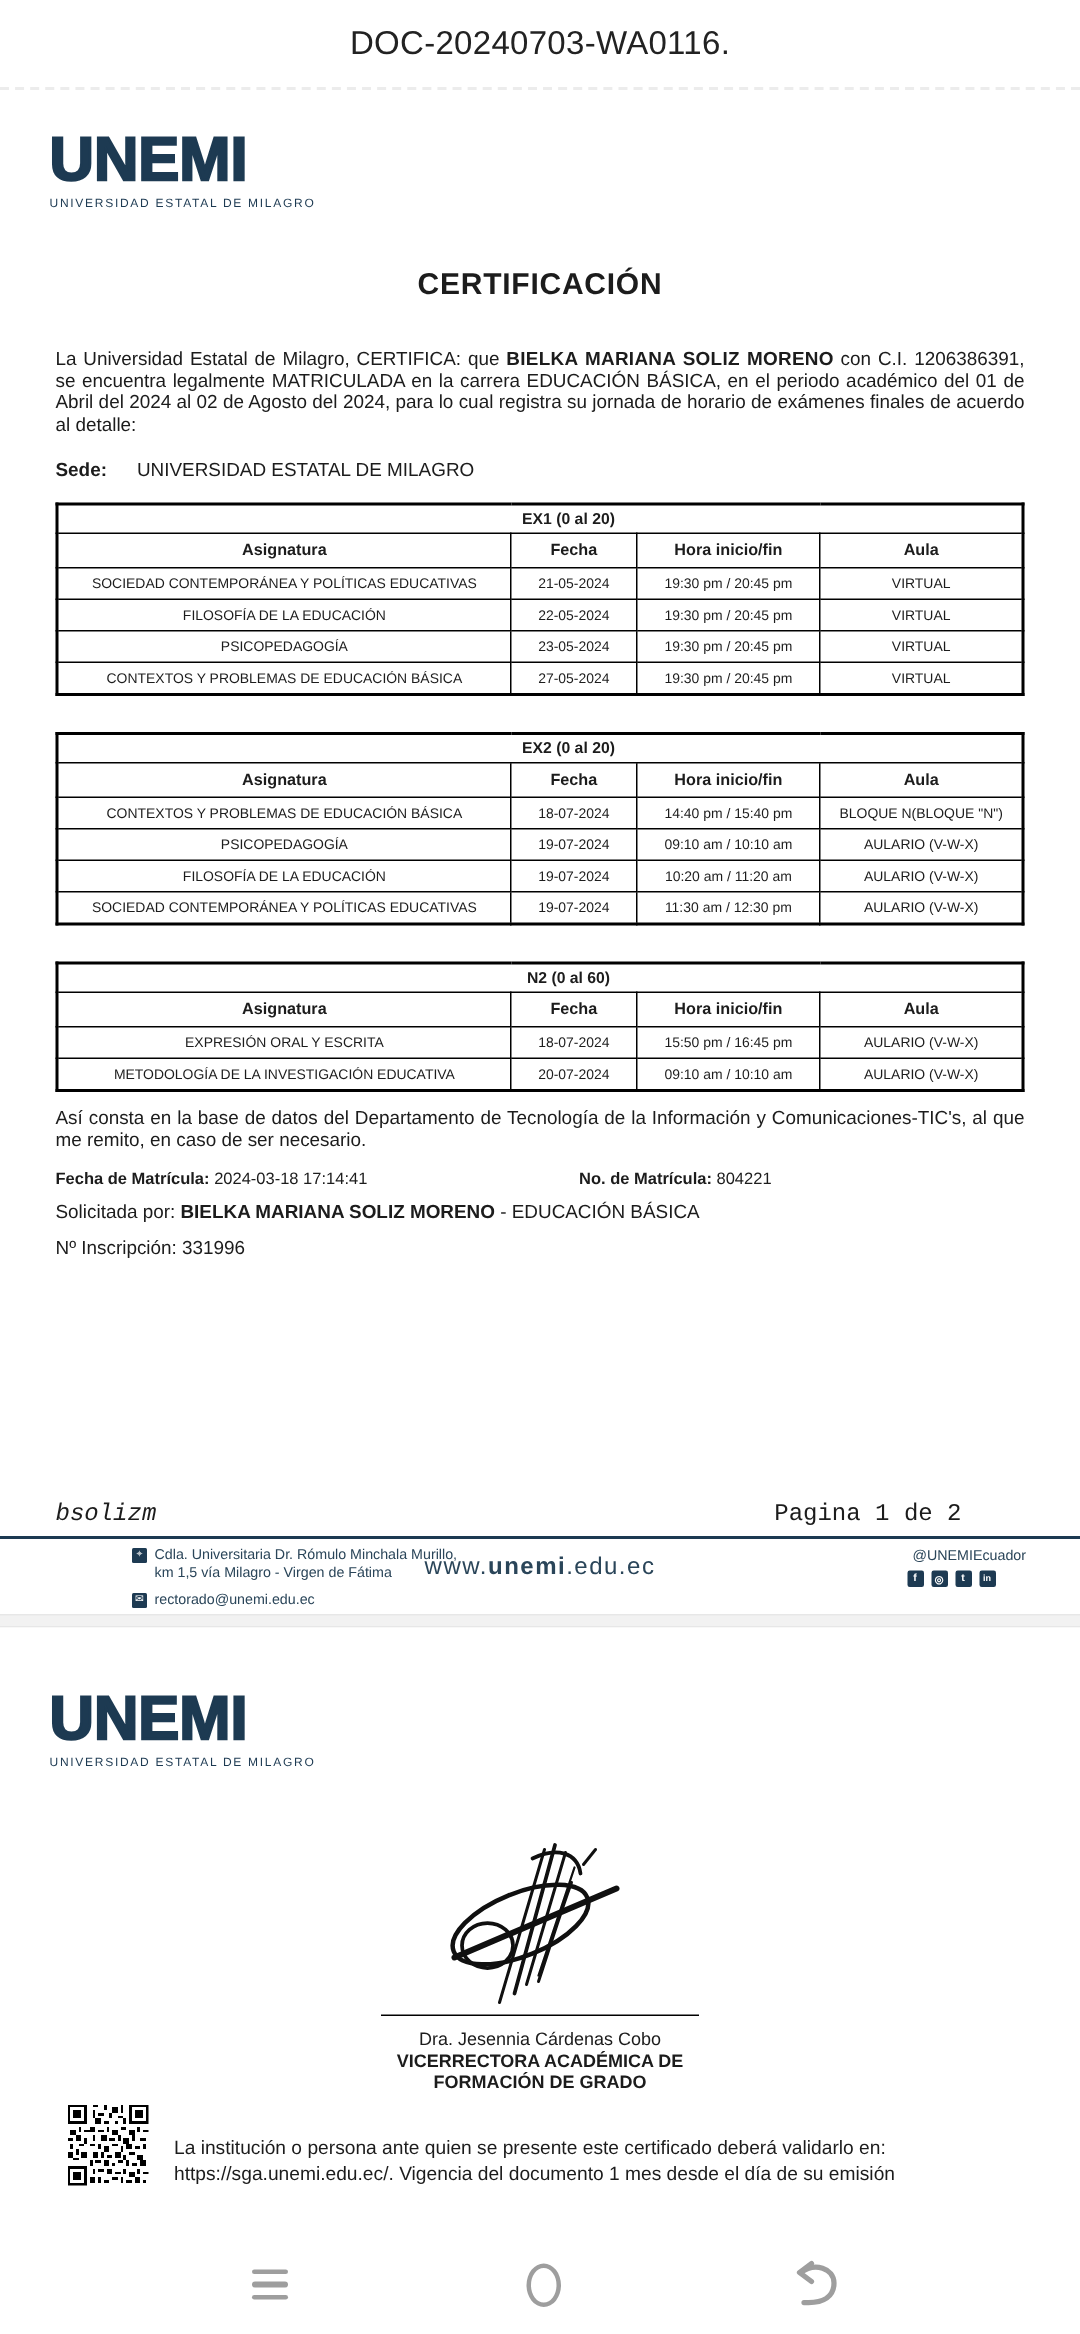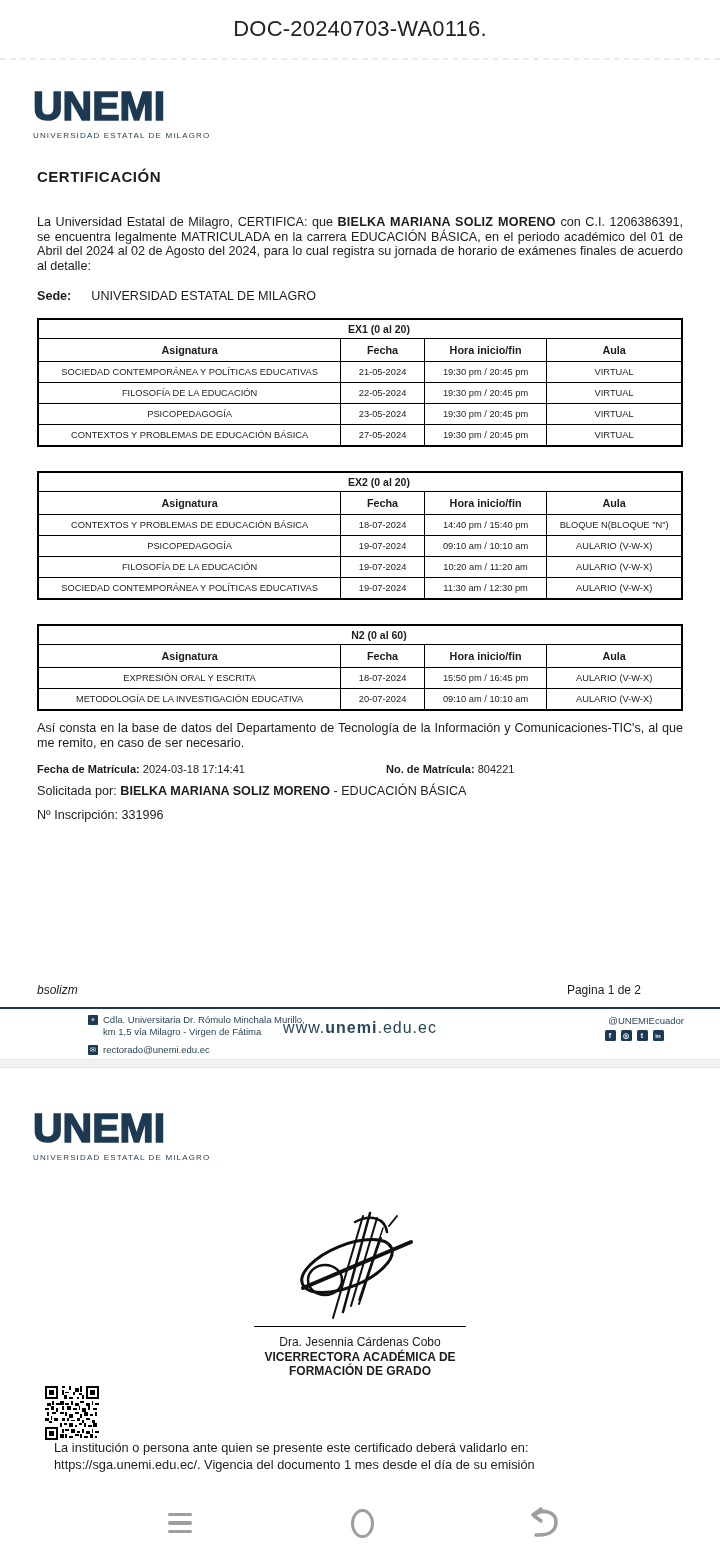--- a/index.html
+++ b/index.html
@@ -13,21 +13,21 @@
   .page { position: relative; background: #fff; }
   .page1 { padding: 26px 37px 0 37px; }
   .page2 { padding: 40px 37px 0 37px; }
 
   
   .logo { width: 170px; margin-left: -4px; }
   .logo-text { font-size: 41px; font-weight: bold; color: #1d3a52; letter-spacing: 0px;
     line-height: 1; -webkit-text-stroke: 1.6px #1d3a52; }
   .logo-sub { font-size: 8px; color: #1d3a52; letter-spacing: 1.15px; margin-top: 4px; white-space: nowrap; }
 
-  .heading { text-align: left; font-size: 15px; font-weight: bold; margin-top: 28px; letter-spacing: 0.5px; }
+  .heading { text-align: center; font-size: 20px; font-weight: bold; margin-top: 39px; letter-spacing: 0.5px; }
 
   .para { margin-top: 30px; font-size: 12.6px; line-height: 14.7px; text-align: justify; }
   .para b { letter-spacing: 0.2px; }
 
   .sede-row { margin-top: 15px; font-size: 12.6px; }
   .sede-row .lbl { font-weight: bold; }
   .sede-row .val { margin-left: 20px; }
 
   table.sched { width: 100%; border-collapse: collapse; border: 2px solid #000; table-layout: fixed; }
   .tbl-wrap1 { margin-top: 15px; } .tbl-wrap { margin-top: 24px; }
@@ -40,21 +40,21 @@
   .closing { margin-top: 10px; font-size: 12.6px; line-height: 14.7px; text-align: justify; }
 
   .matric-row { margin-top: 13px; position: relative; font-size: 11px; height: 13px; }
   .matric-row .lbl { font-weight: bold; margin-top: 48px; }
   .matric-right { position: absolute; left: 349px; top: 0; }
 
   .info-line { margin-top: 9px; font-size: 12.6px; }
   .solicitada { margin-top: 8px; font-size: 12.6px; }
   .inscripcion { margin-top: 10px; font-size: 12.6px; }
 
-  .page-foot { margin-top: 161px; position: relative; height: 14px; font-size: 12px; }
+  .page-foot { margin-top: 161px; position: relative; height: 14px; font-size: 16px; font-family: Liberation Mono, monospace; }
   .foot-user { font-style: italic; }
   .foot-page { position: absolute; right: 42px; top: 0; }
 
   
   .footer-bar { margin-top: 10px; border-top: 2.5px solid #1d3a52; position: relative;
     height: 52px; margin-left: -37px; margin-right: -37px; color: #2a4559; }
   .fb-left { position: absolute; left: 88px; top: 5px; font-size: 9.5px; line-height: 11.5px; }
   .fb-line { display: flex; align-items: flex-start; }
   .sq-ico { display: inline-flex; width: 10px; height: 10px; background: #1d3a52; color: #fff;
     font-size: 7px; align-items: center; justify-content: center; margin-right: 5px; flex: 0 0 auto;
@@ -72,21 +72,21 @@
   .page-sep { height: 9px; background: #f2f2f2; border-top: 1px solid #e7e7e7; border-bottom: 1px solid #e7e7e7; }
 
   
   .sig-block { margin-top: 46px; display: flex; flex-direction: column; align-items: center; }
   .sig-img { width: 150px; height: 118px; }
   .sig-line { width: 212px; border-top: 1.5px solid #000; margin-top: 0px; }
   .sig-name { font-size: 12px; margin-top: 8px; }
   .sig-title { font-size: 12px; font-weight: bold; text-align: center; line-height: 13.5px; margin-top: 2px; }
 
   .doc-code { margin-top: 26px; margin-left: 30px; font-size: 10px; }
-  .qr-row { margin-top: 8px; display: flex; align-items: flex-start; flex-direction: column; }
+  .qr-row { margin-top: 8px; display: flex; align-items: flex-end; }
   .qr { width: 54px; height: 54px; margin-left: 8px; flex: 0 0 auto; }
   .valid-text { margin-left: 17px; font-size: 12.8px; line-height: 16.5px; }
 
   
   .navbar { position: absolute; left: 0; bottom: 0; width: 720px; height: 66px; background: #fff; }
   .nav-btn { position: absolute; top: 14px; width: 40px; height: 38px; display: flex;
     flex-direction: column; align-items: center; justify-content: center; cursor: pointer; }
   .nav-menu { left: 160px; gap: 5px; }
   .nav-menu .bar { width: 24px; height: 3.5px; background: #9e9e9e; border-radius: 2px; }
   .nav-home { left: 342px; }

